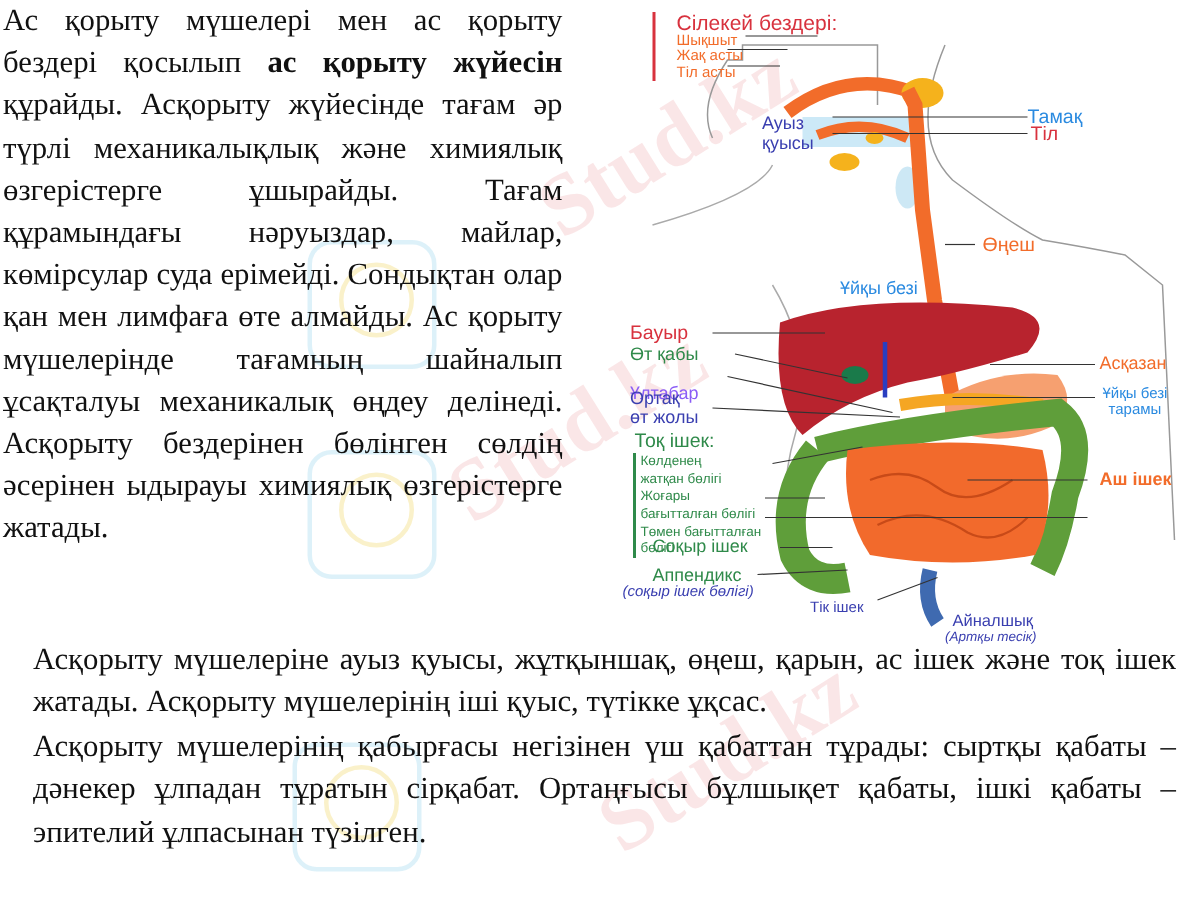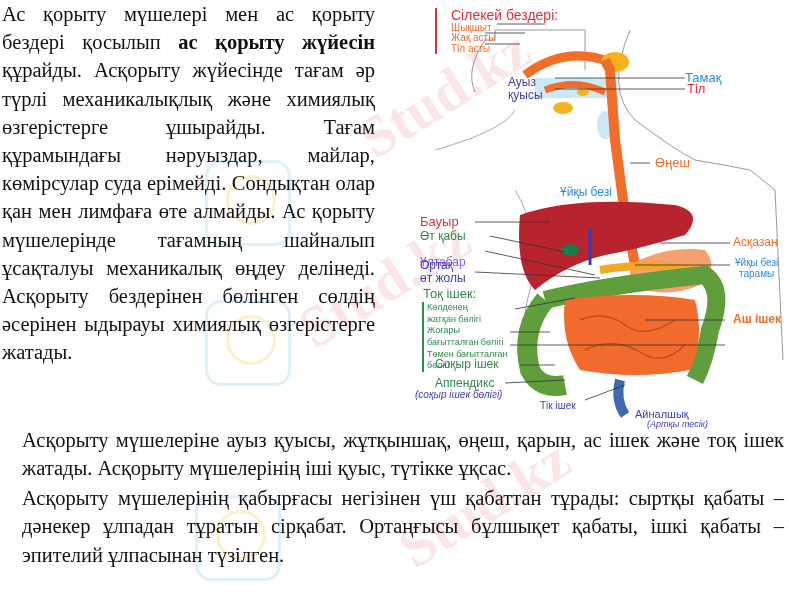--- a/index.html
+++ b/index.html
@@ -126,17 +126,17 @@
   <div class="lbl" style="left:330px;top:258px;font-size:10px;color:#2a8ae0;text-align:center;">
     <div>Ұйқы безі</div>
     <div>тарамы</div>
   </div>
   <div class="lbl" style="left:328px;top:313px;font-size:12px;color:#f26c2a;font-weight:bold;">Аш ішек</div>
   <div class="lbl" style="left:30px;top:358px;font-size:12px;color:#2f8a4a;">Соқыр ішек</div>
   <div class="lbl" style="left:30px;top:377px;font-size:12px;color:#2f8a4a;text-align:center;">Аппендикс</div>
   <div class="lbl" style="left:10px;top:390px;font-size:10px;font-style:italic;color:#3a3fb0;">(соқыр ішек бөлігі)</div>
   <div class="lbl" style="left:135px;top:401px;font-size:10px;color:#3a3fb0;">Тік ішек</div>
   <div class="lbl" style="left:230px;top:409px;font-size:11px;color:#3a3fb0;text-align:right;">Айналшық</div>
-  <div class="lbl" style="left:242px;top:420px;font-size:9px;font-style:italic;color:#3a3fb0;">(Артқы тесік)</div>
+  <div class="lbl" style="left:225px;top:420px;font-size:9px;font-style:italic;color:#3a3fb0;">(Артқы тесік)</div>
 </div>
 
 <div class="para-bottom" id="p2">Асқорыту мүшелеріне ауыз қуысы, жұтқыншақ, өңеш, қарын, ас ішек және тоқ ішек жатады. Асқорыту мүшелерінің іші қуыс, түтікке ұқсас.</div>
 <div class="para-bottom" id="p3">Асқорыту мүшелерінің қабырғасы негізінен үш қабаттан тұрады: сыртқы қабаты – дәнекер ұлпадан тұратын сірқабат. Ортаңғысы бұлшықет қабаты, ішкі қабаты – эпителий ұлпасынан түзілген.</div>
 
 </body></html>

